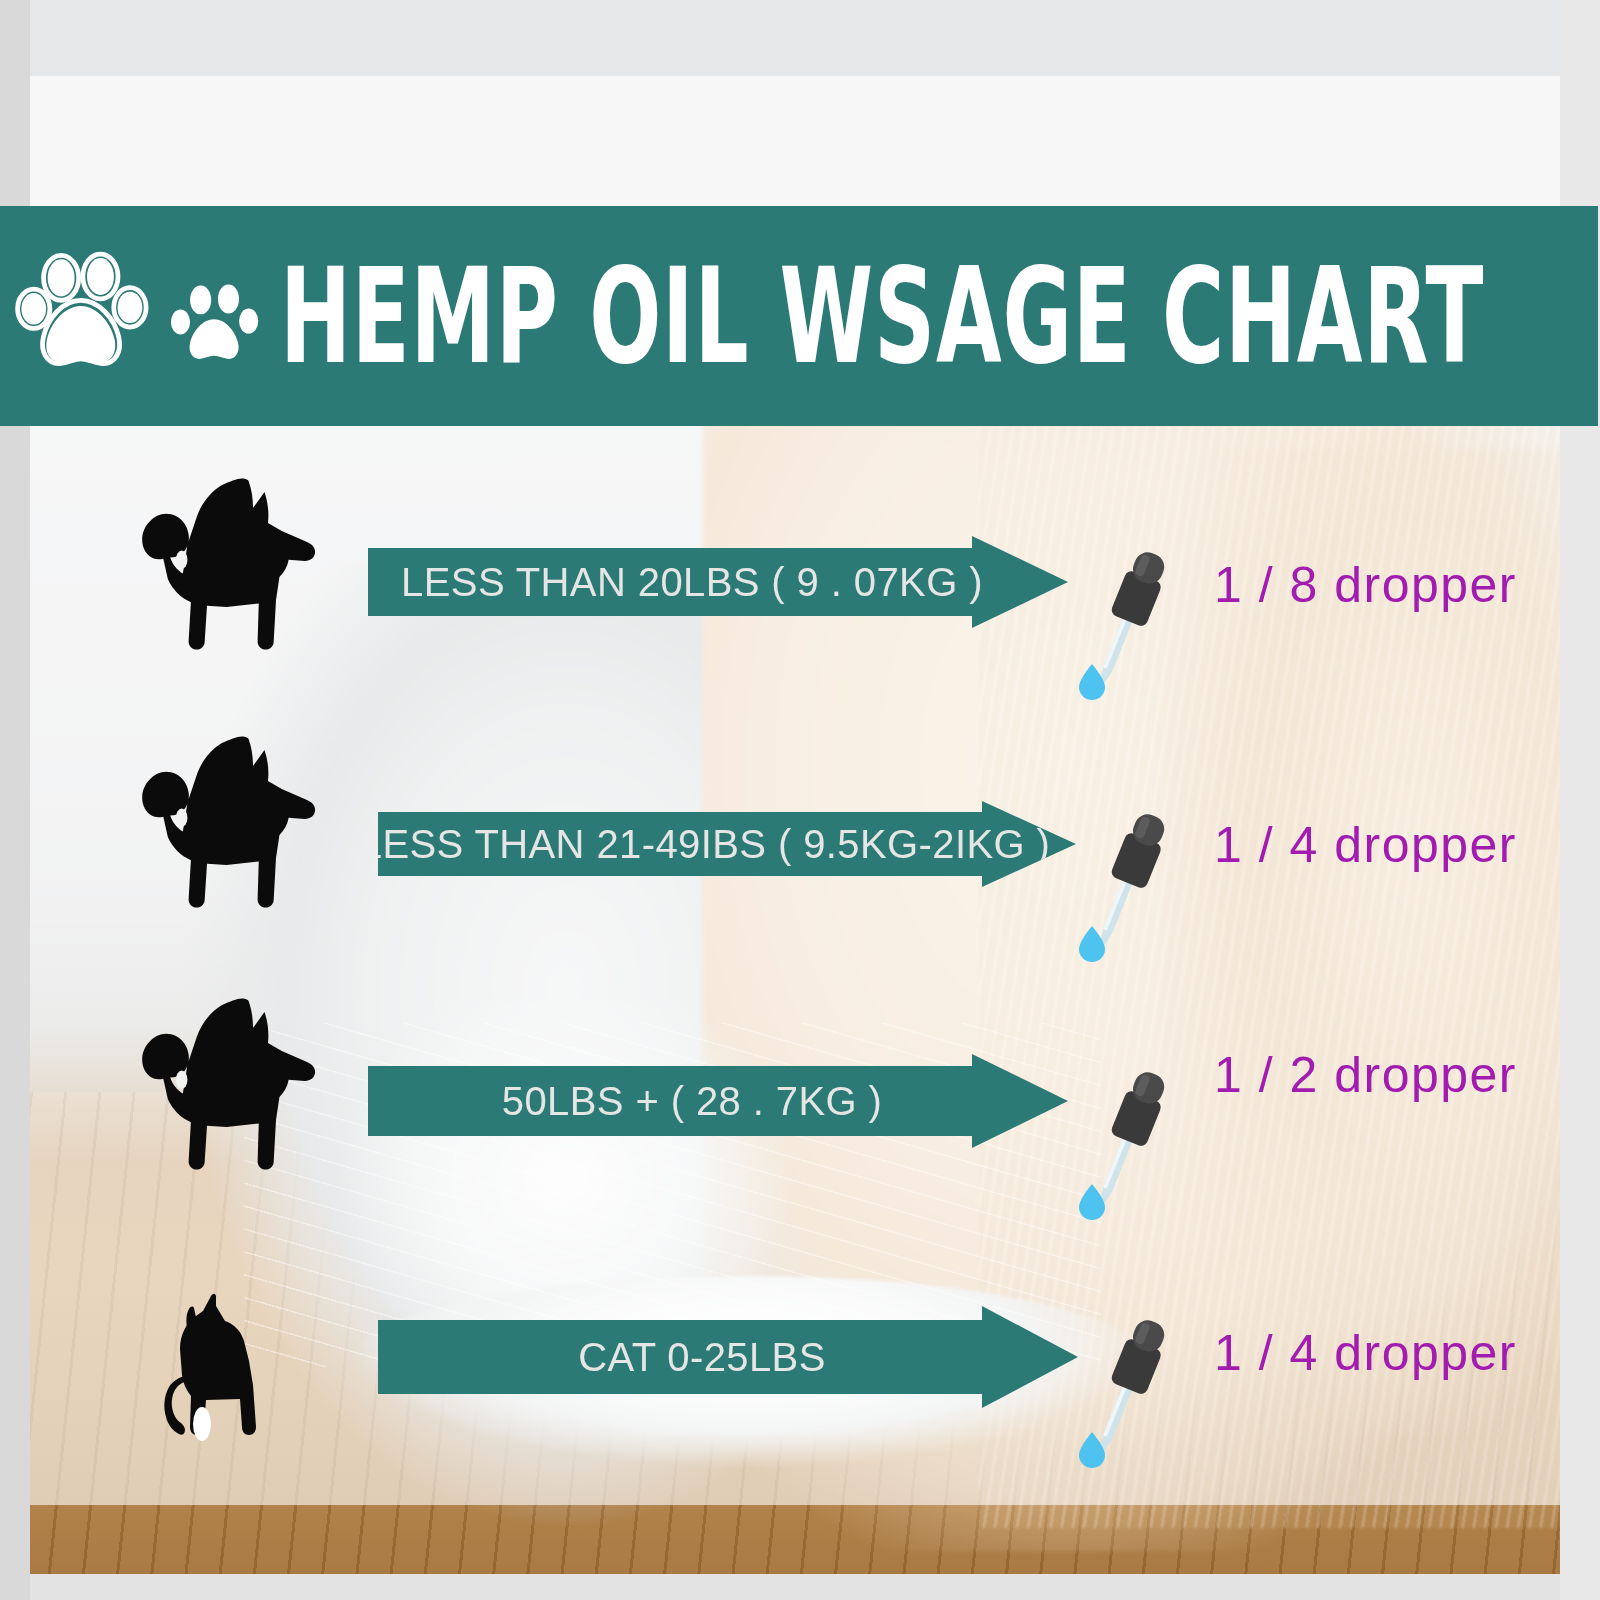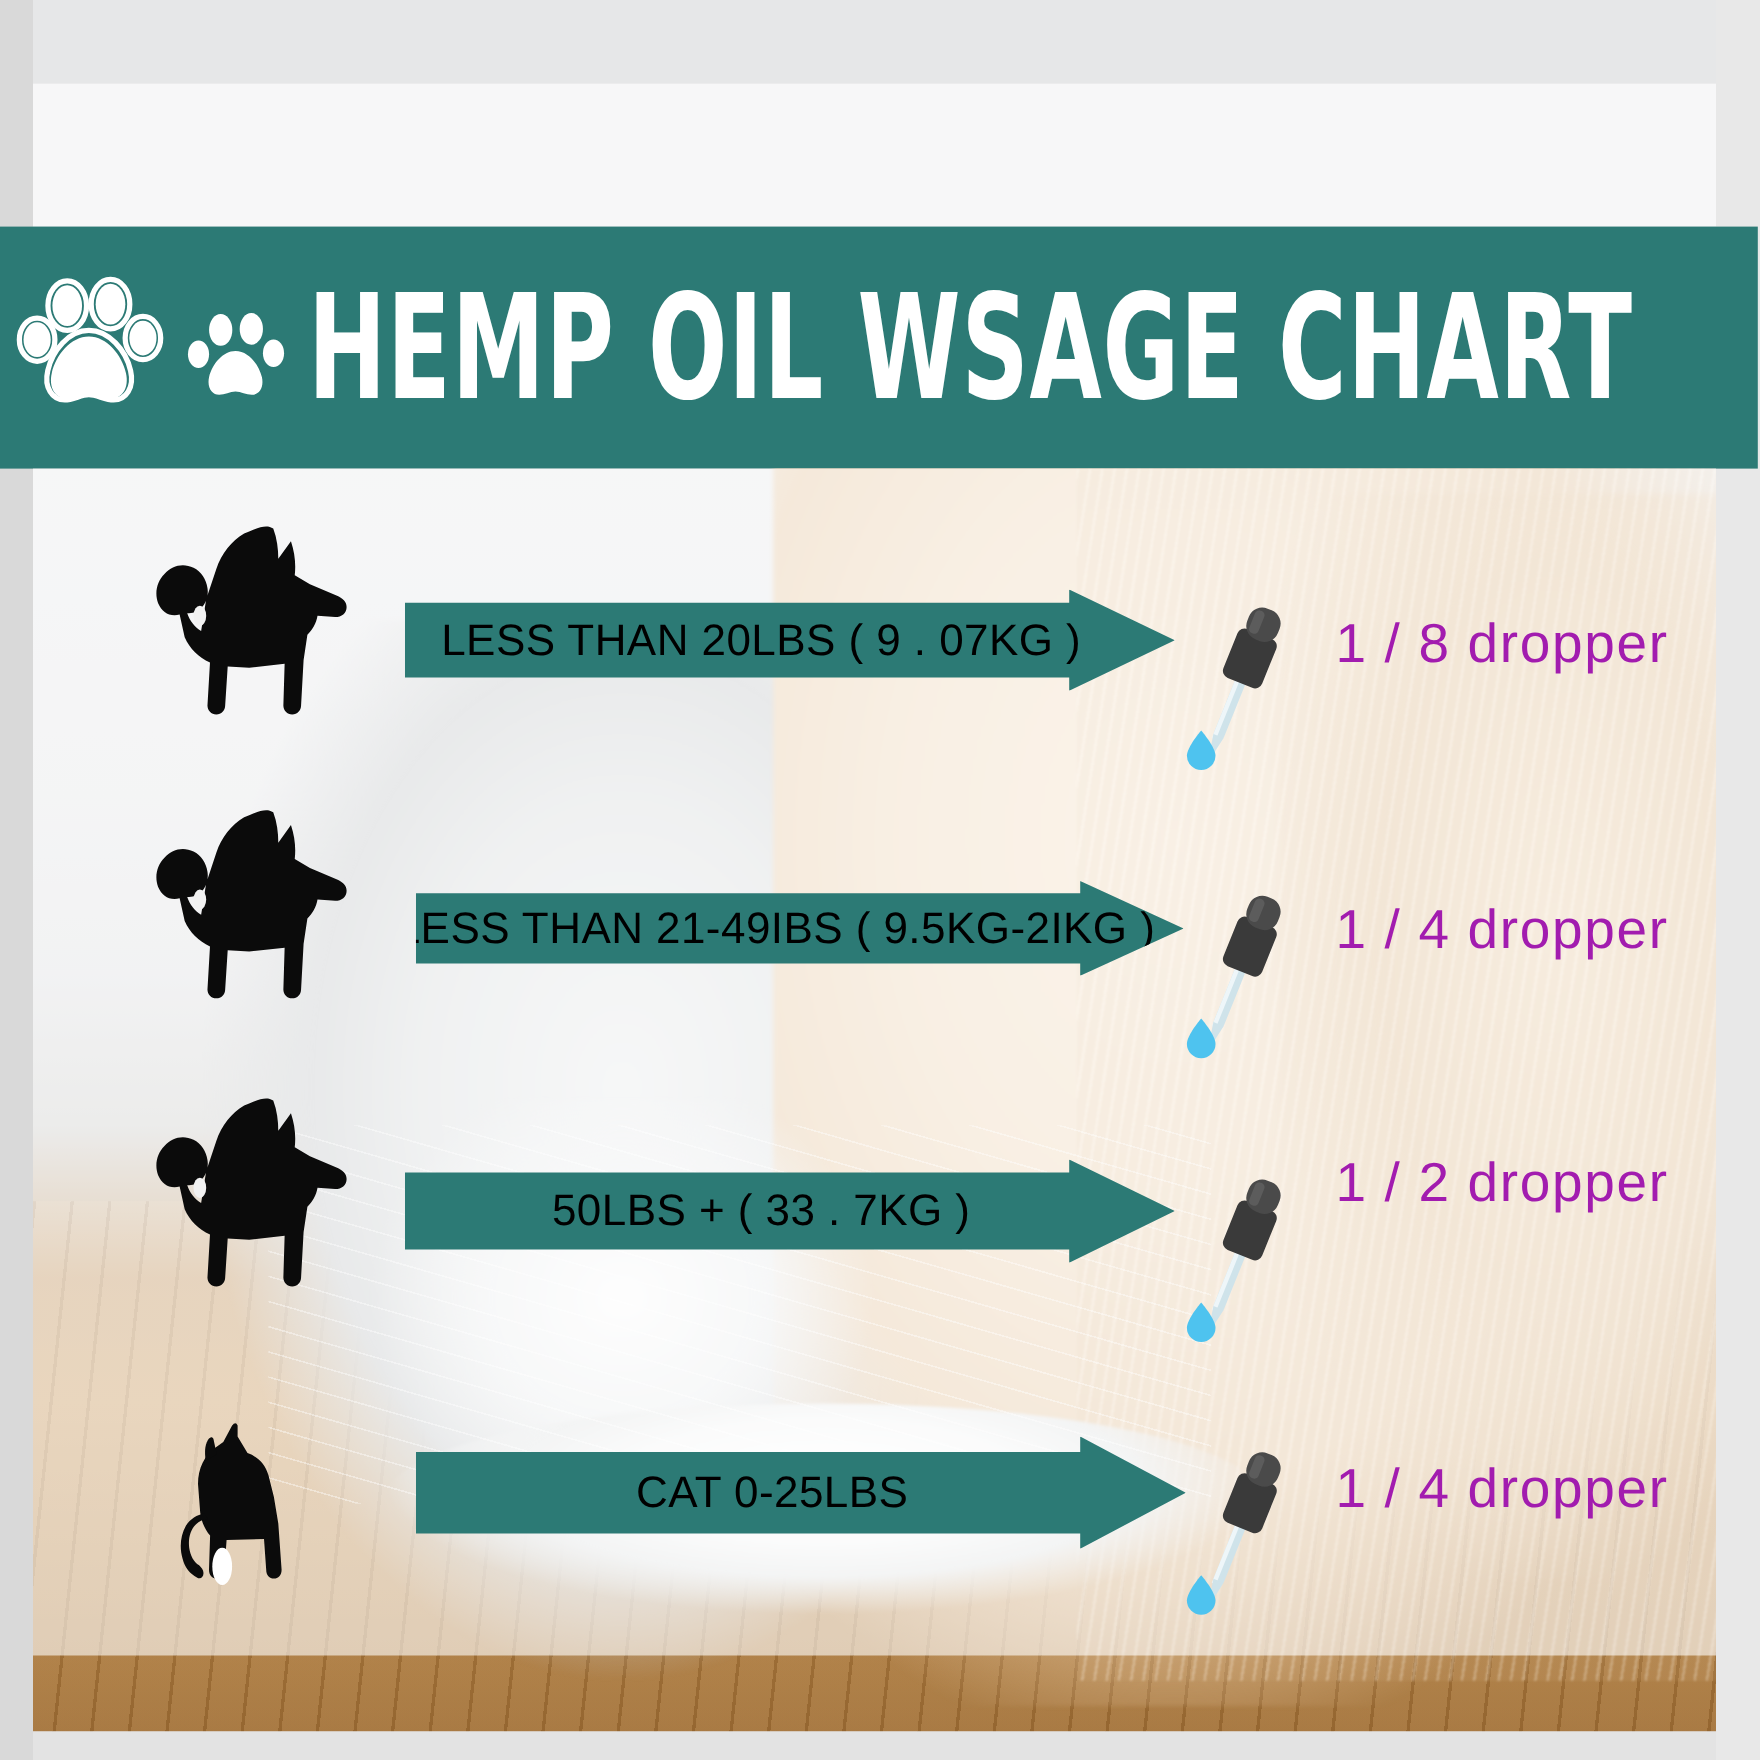--- a/index.html
+++ b/index.html
@@ -198,21 +198,21 @@
 
   
   .arrow {
     position: absolute;
     background: #2c7a75;
     display: flex;
     align-items: center;
     justify-content: center;
   }
   .arrow-label {
-    color: #000000;
+    color: #e5e5e5;
     font-family: "Liberation Sans", sans-serif;
     font-size: 40px;
     letter-spacing: 0.4px;
     white-space: nowrap;
     position: relative;
     left: -26px;
   }
 
   .dropper {
     position: absolute;
@@ -324,21 +324,21 @@
       <path d="M62 128c0 0 13 15 13 23a13 13 0 0 1-26 0c0-8 13-23 13-23z" fill="#4ec3ef"></path>
     </svg>
     <div class="dose" style="left:1184px; top:390px;">1 / 4 dropper</div>
 
     <svg class="animal-icon" style="left:108px; top:566px; width:184px; height:240px;" viewBox="0 0 160 206">
       <path fill="#0b0b0b" d="M96 6c3 8 4 16 4 24l10-14c3 9 4 18 3 27l12 7 21 9c5 2 8 5 8 9 0 5-4 8-9 8l-14-1c-1 6-4 11-8 15l-3 20-2 36c0 4-3 7-7 7s-7-3-7-7l1-33-28 3-17-1-2 31c0 4-3 7-7 7s-7-3-7-7l2-34c-9-4-16-11-20-20l-4-18c-8 2-14-2-17-9-3-8-1-17 5-23 6-7 15-9 23-5 6 3 10 9 11 16 1 6-1 12-5 16-3 3-7 4-11 4 2 6 6 11 11 14l4-25 8-24c4-12 12-22 22-28C83 6 90 2 96 6z"></path>
       <ellipse cx="38" cy="75" rx="5" ry="8" fill="#f2f2f2"></ellipse>
     </svg>
     <div class="arrow" style="left:338px; top:628px; width:700px; height:94px;
                 clip-path: polygon(0 12px, 604px 12px, 604px 0, 700px 47px, 604px 94px, 604px 82px, 0 82px);">
-      <span class="arrow-label">50LBS + ( 33 . 7KG )</span>
+      <span class="arrow-label">50LBS + ( 28 . 7KG )</span>
     </div>
     <svg class="dropper" style="left:1000px; top:630px; width:190px; height:170px;" viewBox="0 0 190 170">
       <g transform="rotate(22 95 85)">
         <rect x="92" y="78" width="10" height="62" rx="5" fill="#cfe3ea"></rect>
         <rect x="92" y="78" width="4" height="62" fill="#eef6f9"></rect>
         <path d="M92 136h10l-3 16a2 2 0 0 1-4 0z" fill="#cfe3ea"></path>
         <rect x="78" y="36" width="38" height="48" rx="7" fill="#3a3a3a"></rect>
         <rect x="82" y="12" width="30" height="30" rx="13" fill="#4a4a4a"></rect>
         <rect x="86" y="16" width="9" height="22" rx="4" fill="#5c5c5c"></rect>
       </g>

